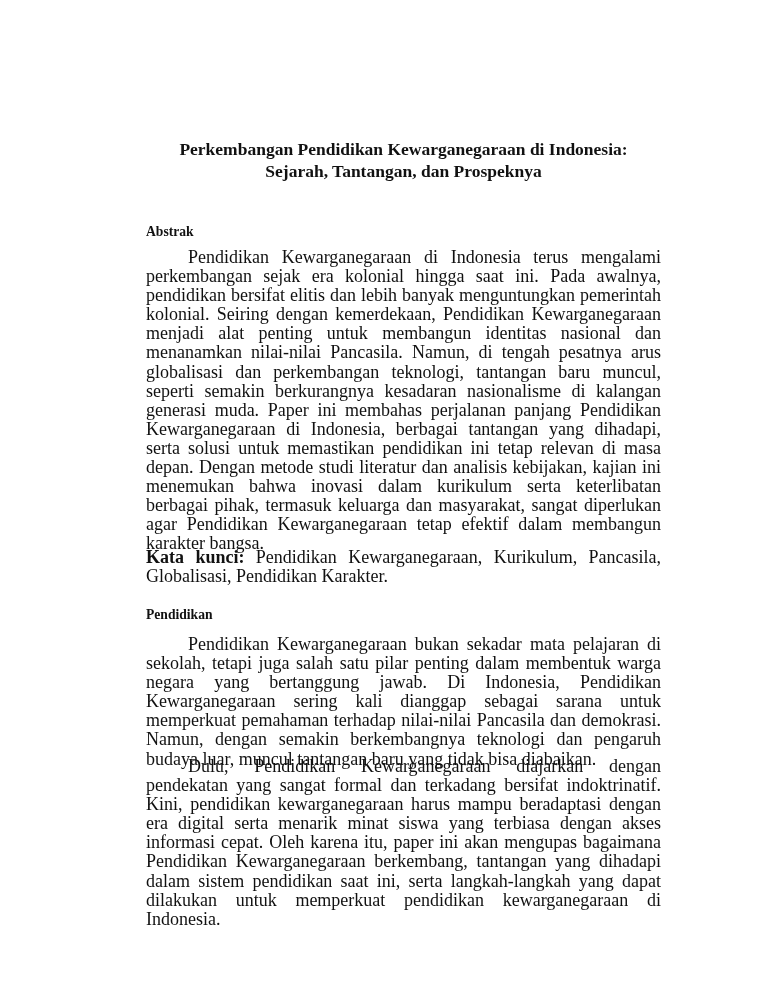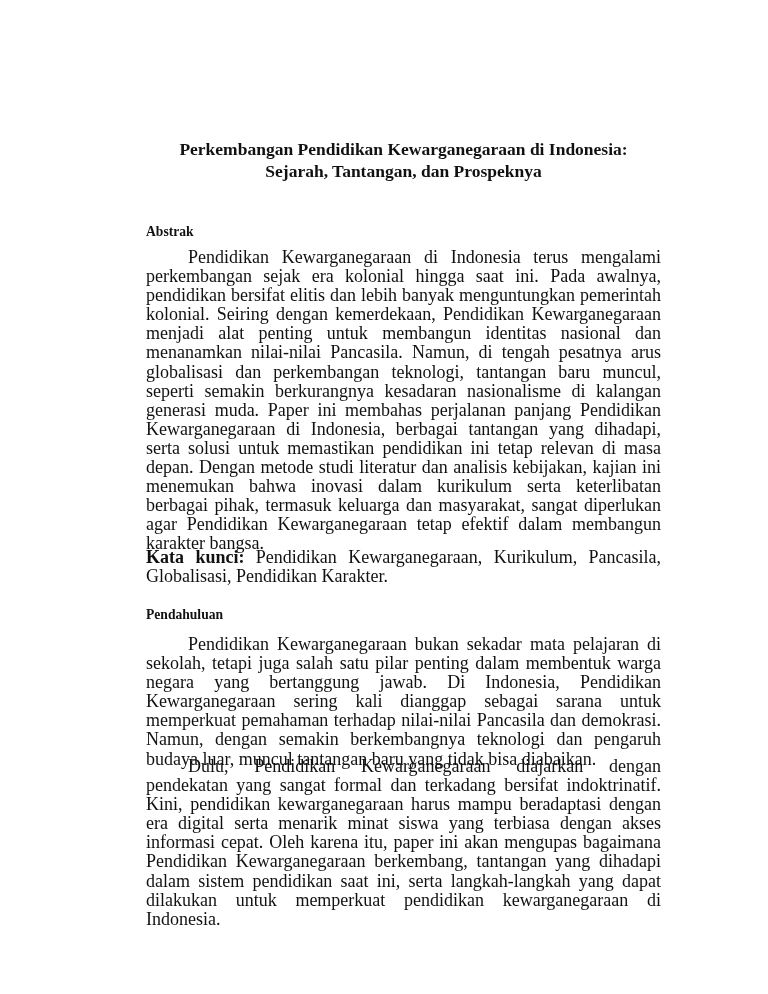--- a/index.html
+++ b/index.html
@@ -23,16 +23,16 @@
     <div>Sejarah, Tantangan, dan Prospeknya</div>
   </div>
 
   <div class="heading" style="top:206px;margin-top:16px;">Abstrak</div>
   <div class="para indent" style="top:248px;">Pendidikan Kewarganegaraan di Indonesia terus mengalami perkembangan sejak era kolonial hingga saat ini. Pada awalnya, pendidikan bersifat elitis dan lebih banyak menguntungkan pemerintah kolonial. Seiring dengan kemerdekaan, Pendidikan Kewarganegaraan menjadi alat penting untuk membangun identitas nasional dan menanamkan nilai-nilai Pancasila. Namun, di tengah pesatnya arus globalisasi dan perkembangan teknologi, tantangan baru muncul, seperti semakin berkurangnya kesadaran nasionalisme di kalangan generasi muda. Paper ini membahas perjalanan panjang Pendidikan Kewarganegaraan di Indonesia, berbagai tantangan yang dihadapi, serta solusi untuk memastikan pendidikan ini tetap relevan di masa depan. Dengan metode studi literatur dan analisis kebijakan, kajian ini menemukan bahwa inovasi dalam kurikulum serta keterlibatan berbagai pihak, termasuk keluarga dan masyarakat, sangat diperlukan agar Pendidikan Kewarganegaraan tetap efektif dalam membangun karakter bangsa.</div>
 
   <div class="para" style="top:548px;">
     <span class="kw-label">Kata kunci:</span><span> Pendidikan Kewarganegaraan, Kurikulum, Pancasila, Globalisasi, Pendidikan Karakter.</span>
   </div>
 
-  <div class="heading" style="top:605px;">Pendahuluan</div>
+  <div class="heading" style="top:605px;">Pendidikan</div>
   <div class="para indent" style="top:635px;">Pendidikan Kewarganegaraan bukan sekadar mata pelajaran di sekolah, tetapi juga salah satu pilar penting dalam membentuk warga negara yang bertanggung jawab. Di Indonesia, Pendidikan Kewarganegaraan sering kali dianggap sebagai sarana untuk memperkuat pemahaman terhadap nilai-nilai Pancasila dan demokrasi. Namun, dengan semakin berkembangnya teknologi dan pengaruh budaya luar, muncul tantangan baru yang tidak bisa diabaikan.</div>
   <div class="para indent" style="top:757px;">Dulu, Pendidikan Kewarganegaraan diajarkan dengan pendekatan yang sangat formal dan terkadang bersifat indoktrinatif. Kini, pendidikan kewarganegaraan harus mampu beradaptasi dengan era digital serta menarik minat siswa yang terbiasa dengan akses informasi cepat. Oleh karena itu, paper ini akan mengupas bagaimana Pendidikan Kewarganegaraan berkembang, tantangan yang dihadapi dalam sistem pendidikan saat ini, serta langkah-langkah yang dapat dilakukan untuk memperkuat pendidikan kewarganegaraan di Indonesia.</div>
 </div>
 
 </body></html>

